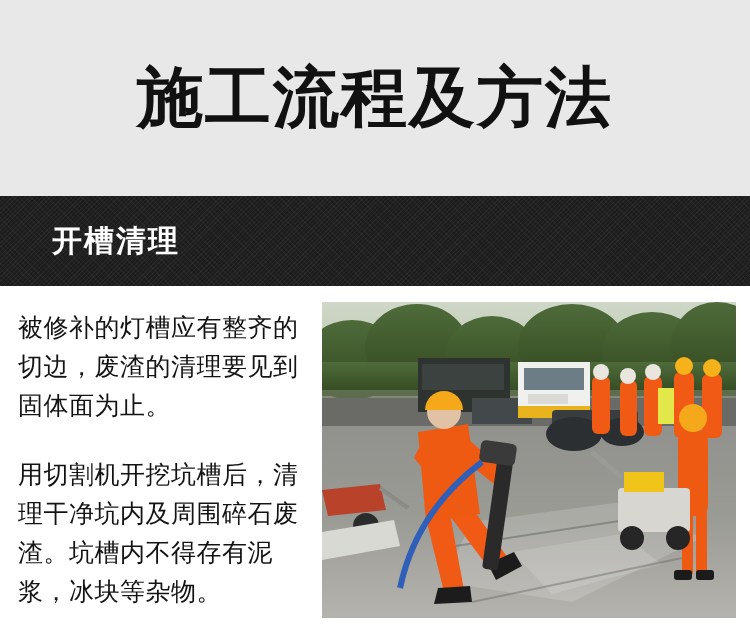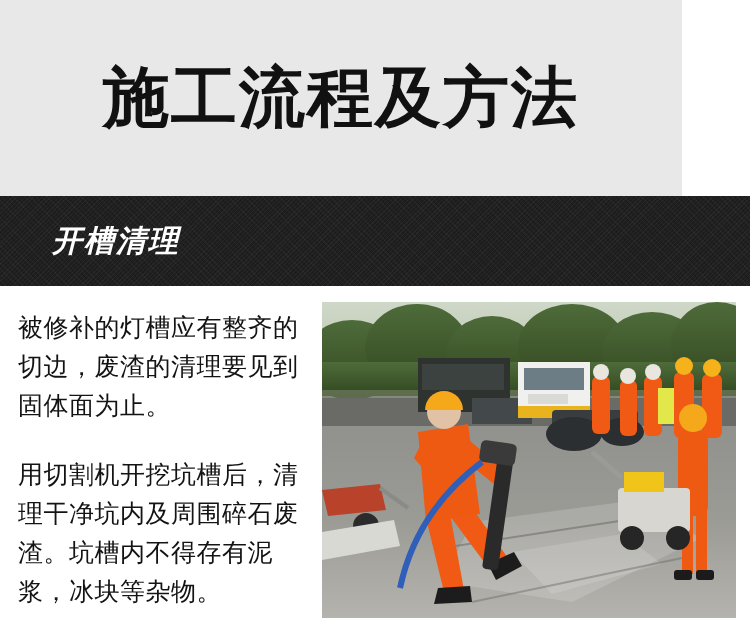--- a/index.html
+++ b/index.html
@@ -18,21 +18,21 @@
     width: 750px;
     height: 626px;
     background: #ffffff;
   }
 
   
   .title-band {
     position: absolute;
     left: 0;
     top: 0;
-    width: 682px;
+    width: 750px;
     height: 196px;
     background: #e8e8e8;
     display: flex;
     align-items: center;
     justify-content: center;
   }
   .title-text {
     font-family: "Liberation Serif", serif;
     font-weight: bold;
     font-size: 66px;
@@ -48,21 +48,20 @@
     left: 0;
     top: 196px;
     width: 750px;
     height: 90px;
     background:
       repeating-linear-gradient(135deg, rgba(255,255,255,0.035) 0px, rgba(255,255,255,0.035) 1px, rgba(0,0,0,0) 1px, rgba(0,0,0,0) 3px),
       repeating-linear-gradient(45deg, rgba(255,255,255,0.03) 0px, rgba(255,255,255,0.03) 1px, rgba(0,0,0,0) 1px, rgba(0,0,0,0) 4px),
       #1d1d1d;
     display: flex;
     align-items: center;
-    font-style: italic;
   }
   .section-title {
     margin-left: 52px;
     font-family: "Liberation Serif", serif;
     font-weight: bold;
     font-size: 30px;
     color: #ffffff;
     letter-spacing: 2px;
   }
 

